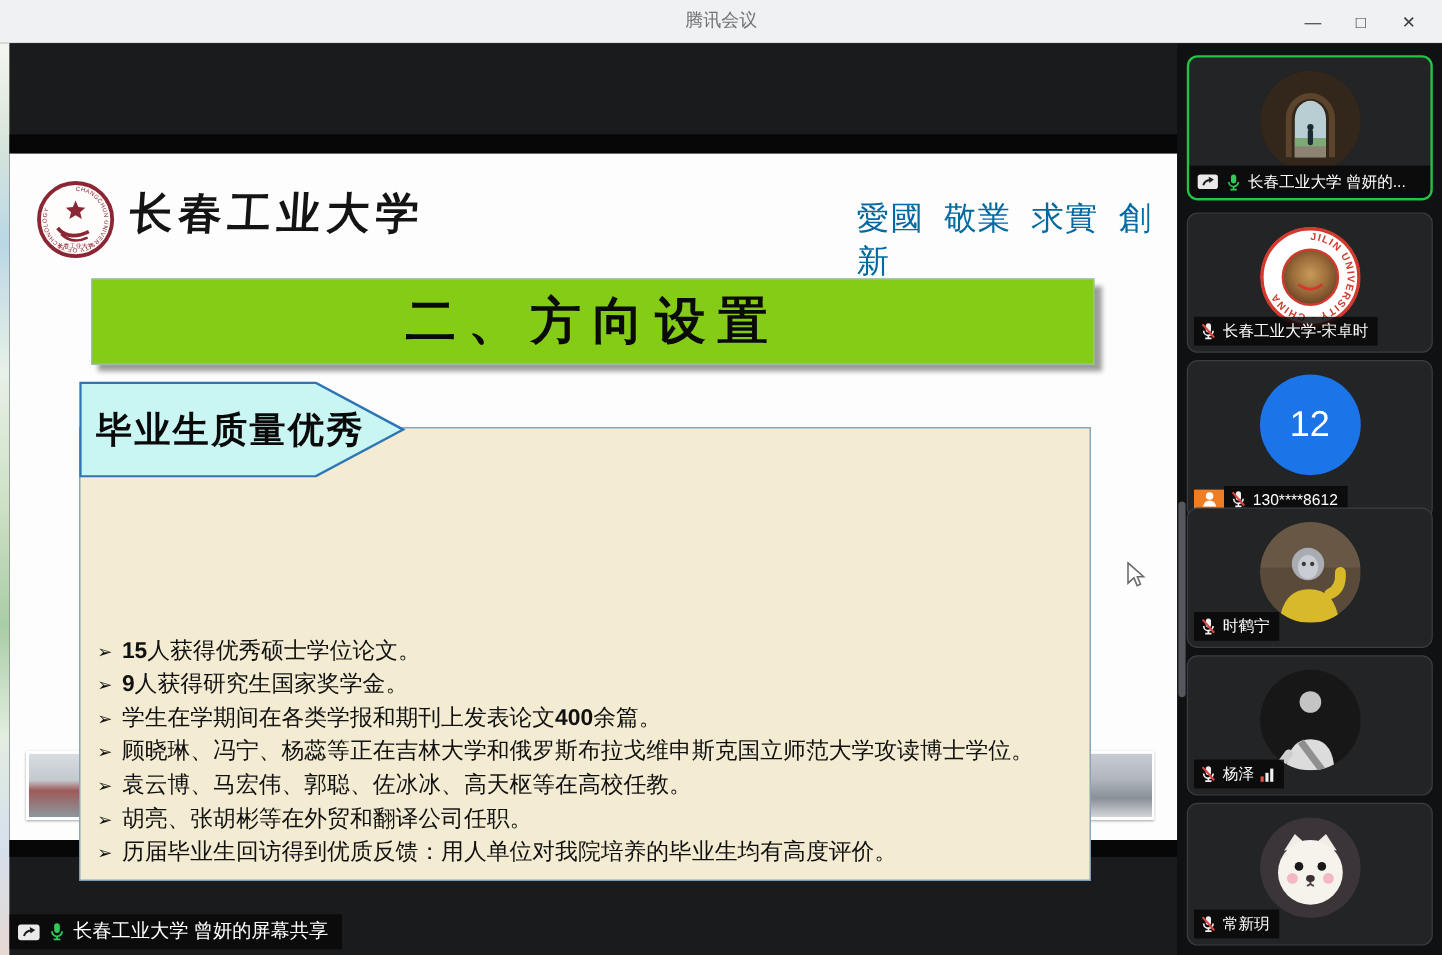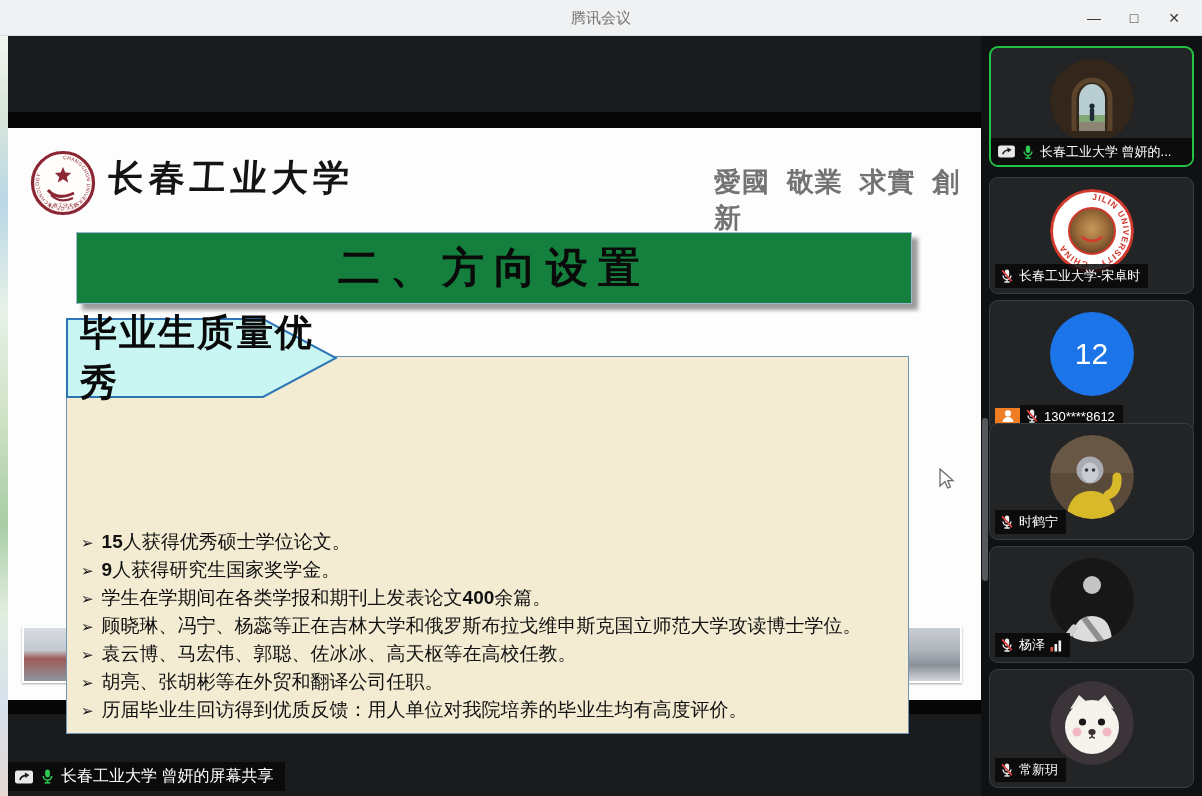--- a/index.html
+++ b/index.html
@@ -27,33 +27,33 @@
   .stripe.top { top:112px; height:16px; }
   .stripe.bot { top:700px; height:14px; }
 
   .slide { position:absolute; left:8px; top:128px; width:973px; height:572px; background:#fdfdfd; }
 
   
   .seal { position:absolute; left:22px; top:22px; width:66px; height:66px; }
   .uniname { position:absolute; left:100px; top:26px; font-family:"Liberation Serif", serif;
     font-weight:bold; font-size:36px; letter-spacing:5px; color:#141414; transform:skewX(-4deg); }
   .motto { position:absolute; left:706px; top:36px; font-family:"Liberation Serif", serif;
-    font-weight:bold; font-size:27px; letter-spacing:1px; word-spacing:9px; color:#737373; }
+    font-weight:normal; font-size:27px; letter-spacing:1px; word-spacing:9px; color:#0369a1; }
 
   
   .banner { position:absolute; left:68px; top:104px; width:836px; height:72px;
     background:linear-gradient(180deg,#b5d2ea 0%,#cee2f2 16%,#eaf3fa 46%,#c9def0 80%,#abccе6 100%);
-    background-color:#15803d; border:1px solid #9db9d4; box-shadow:6px 6px 4px #9b9b9b; }
+    background-color:#84cc16; border:1px solid #9db9d4; box-shadow:6px 6px 4px #9b9b9b; }
   .banner .btxt { width:100%; height:100%; display:flex; align-items:center; justify-content:center;
     font-size:42px; font-weight:bold; letter-spacing:10px; color:#0a0a0a; }
 
   
   .callout { position:absolute; left:58px; top:190px; width:272px; height:80px; z-index:3; }
   .callout .ctxt { position:absolute; left:14px; top:0; height:80px; display:flex; align-items:center;
-    font-size:37px; font-weight:bold; letter-spacing:2px; color:#0a0a0a; }
+    font-size:30px; font-weight:bold; letter-spacing:2px; color:#0a0a0a; }
 
   
   .contentbox { position:absolute; left:58px; top:228px; width:843px; height:378px;
     background:#f3ecd2; border:1px solid #6f93b8; z-index:1; }
   .bullets { position:absolute; left:14px; top:172px; width:820px; }
   .bullet { display:flex; align-items:baseline; height:28px; white-space:nowrap; overflow:hidden;
     font-family:"Liberation Serif", serif; font-size:19px; color:#111; }
   .bullet .ar { font-family:"Liberation Sans", sans-serif; font-size:15px; margin-right:8px; color:#111; }
   .bullet .bb { font-family:"Liberation Sans", sans-serif; font-weight:bold; }
 

